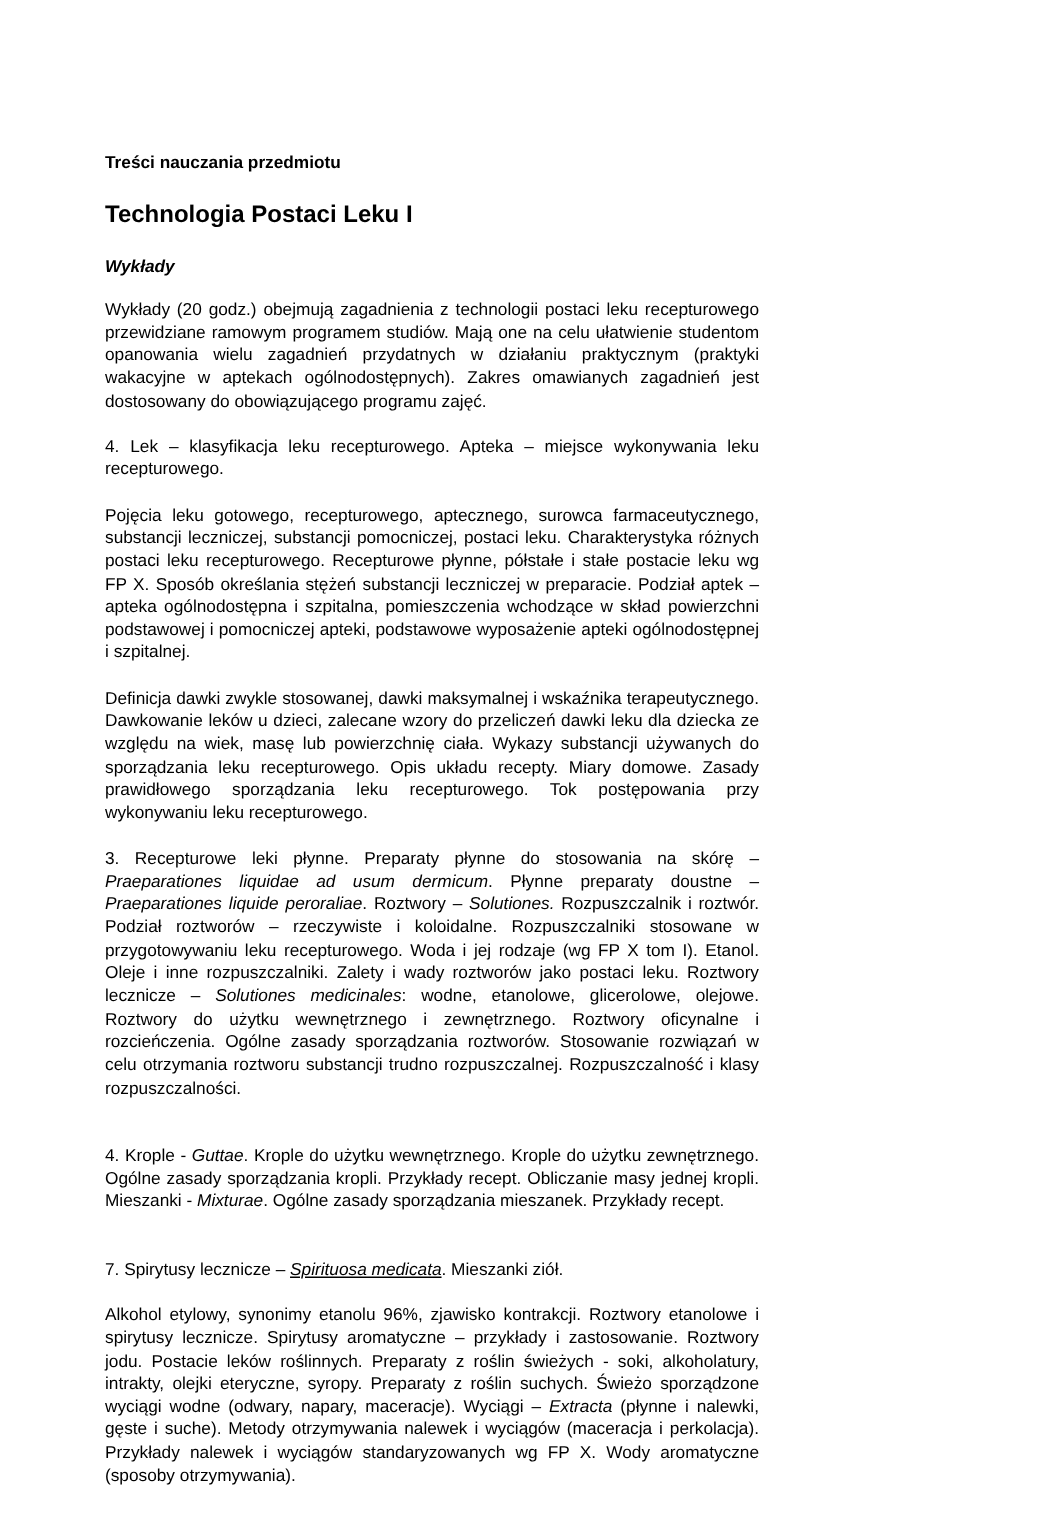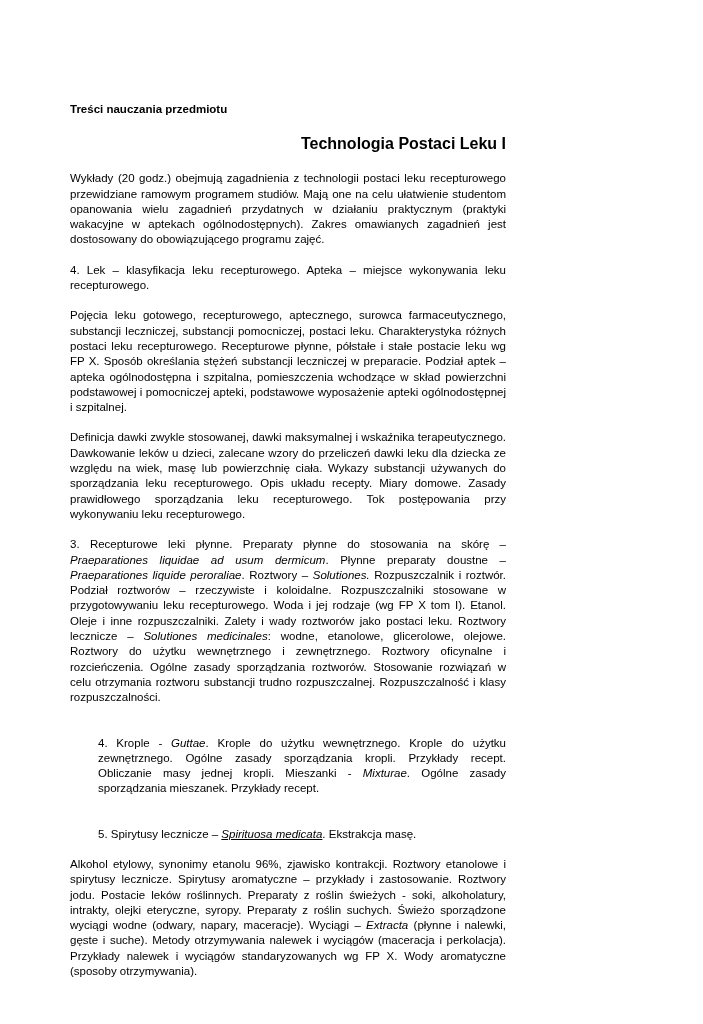--- a/index.html
+++ b/index.html
@@ -14,51 +14,51 @@
     padding: 102px 65px 0 70px;
     font-size: 11.5px; line-height: 15.3px; border-radius: 17px;
   }
   .block { margin: 0 0 15px 0; }
   .subtitle {
     font-weight: bold; margin: 0 0 17px 0;
   }
   .title {
     font-size: 16px; font-weight: bold; line-height: 19px;
     margin: 0 0 18px 0;
-    text-align: right;
   }
   .subheading {
     font-weight: bold; font-style: italic; margin: 0 0 13px 0;
   }
   .para { text-align: justify; }
-  .gap-xl  { margin-top: 30px; margin-left: 28px; }
+  .gap-xl  { margin-top: 30px; }
   .gap-xxl { margin-top: 44px; }
 </style>
 </head>
 <body>
 
 <div class="page">
 
   <p class="block subtitle"><span>Treści nauczania przedmiotu</span></p>
 
   <h1 class="block title"><span>Technologia Postaci Leku I</span></h1>
 
+  <p class="block subheading"><span>Wykłady</span></p>
 
   <p class="block para"><span>Wykłady (20 godz.) obejmują zagadnienia z technologii postaci leku recepturowego przewidziane ramowym programem studiów. Mają one na celu ułatwienie studentom opanowania wielu zagadnień przydatnych w działaniu praktycznym (praktyki wakacyjne w aptekach ogólnodostępnych). Zakres omawianych zagadnień jest dostosowany do obowiązującego programu zajęć.</span></p>
 
   <p class="block para"><span>4. Lek – klasyfikacja leku recepturowego. Apteka – miejsce wykonywania leku recepturowego.</span></p>
 
   <p class="block para"><span>Pojęcia leku gotowego, recepturowego, aptecznego, surowca farmaceutycznego, substancji leczniczej, substancji pomocniczej, postaci leku. Charakterystyka różnych postaci leku recepturowego. Recepturowe płynne, półstałe i stałe postacie leku wg FP X. Sposób określania stężeń substancji leczniczej w preparacie. Podział aptek – apteka ogólnodostępna i szpitalna, pomieszczenia wchodzące w skład powierzchni podstawowej i pomocniczej apteki, podstawowe wyposażenie apteki ogólnodostępnej i szpitalnej.</span></p>
 
 
   <p class="block para"><span>Definicja dawki zwykle stosowanej, dawki maksymalnej i wskaźnika terapeutycznego. Dawkowanie leków u dzieci, zalecane wzory do przeliczeń dawki leku dla dziecka ze względu na wiek, masę lub powierzchnię ciała. Wykazy substancji używanych do sporządzania leku recepturowego. Opis układu recepty. Miary domowe. Zasady prawidłowego sporządzania leku recepturowego. Tok postępowania przy wykonywaniu leku recepturowego.</span></p>
 
   <p class="block para"><span>3. Recepturowe leki płynne. Preparaty płynne do stosowania na skórę – </span><span style="font-style: italic;">Praeparationes liquidae ad usum dermicum</span><span>. Płynne preparaty doustne – </span><span style="font-style: italic;">Praeparationes liquide peroraliae</span><span>. Roztwory – </span><span style="font-style: italic;">Solutiones.</span><span> Rozpuszczalnik i roztwór. Podział roztworów – rzeczywiste i koloidalne. Rozpuszczalniki stosowane w przygotowywaniu leku recepturowego. Woda i jej rodzaje (wg FP X tom I). Etanol. Oleje i inne rozpuszczalniki. Zalety i wady roztworów jako postaci leku. Roztwory lecznicze – </span><span style="font-style: italic;">Solutiones medicinales</span><span>: wodne, etanolowe, glicerolowe, olejowe. Roztwory do użytku wewnętrznego i zewnętrznego. Roztwory oficynalne i rozcieńczenia. Ogólne zasady sporządzania roztworów. Stosowanie rozwiązań w celu otrzymania roztworu substancji trudno rozpuszczalnej. Rozpuszczalność i klasy rozpuszczalności.</span></p>
 
   <p class="block para gap-xl"><span>4. Krople - </span><span style="font-style: italic;">Guttae</span><span>. Krople do użytku wewnętrznego. Krople do użytku zewnętrznego. Ogólne zasady sporządzania kropli. Przykłady recept. Obliczanie masy jednej kropli. Mieszanki - </span><span style="font-style: italic;">Mixturae</span><span>. Ogólne zasady sporządzania mieszanek. Przykłady recept.</span></p>
 
-  <p class="block para gap-xl"><span>5. Spirytusy lecznicze – </span><span style="font-style: italic; text-decoration: underline;">Spirituosa medicata</span><span>. Ekstrakcja masę.</span></p>
+  <p class="block para gap-xl"><span>7. Spirytusy lecznicze – </span><span style="font-style: italic; text-decoration: underline;">Spirituosa medicata</span><span>. Mieszanki ziół.</span></p>
 
   <p class="block para"><span>Alkohol etylowy, synonimy etanolu 96%, zjawisko kontrakcji. Roztwory etanolowe i spirytusy lecznicze. Spirytusy aromatyczne – przykłady i zastosowanie. Roztwory jodu. Postacie leków roślinnych. Preparaty z roślin świeżych - soki, alkoholatury, intrakty, olejki eteryczne, syropy. Preparaty z roślin suchych. Świeżo sporządzone wyciągi wodne (odwary, napary, maceracje). Wyciągi – </span><span style="font-style: italic;">Extracta</span><span> (płynne i nalewki, gęste i suche). Metody otrzymywania nalewek i wyciągów (maceracja i perkolacja). Przykłady nalewek i wyciągów standaryzowanych wg FP X. Wody aromatyczne (sposoby otrzymywania).</span></p>
 
   <p class="block para gap-xxl"><span style="">6. Zawiesiny lecznicze – Suspensiones.</span><span> Definicja zawiesin. Powody, dla których dostosowany się lek w</span></p>
 
 </div>
 
 </body></html>

